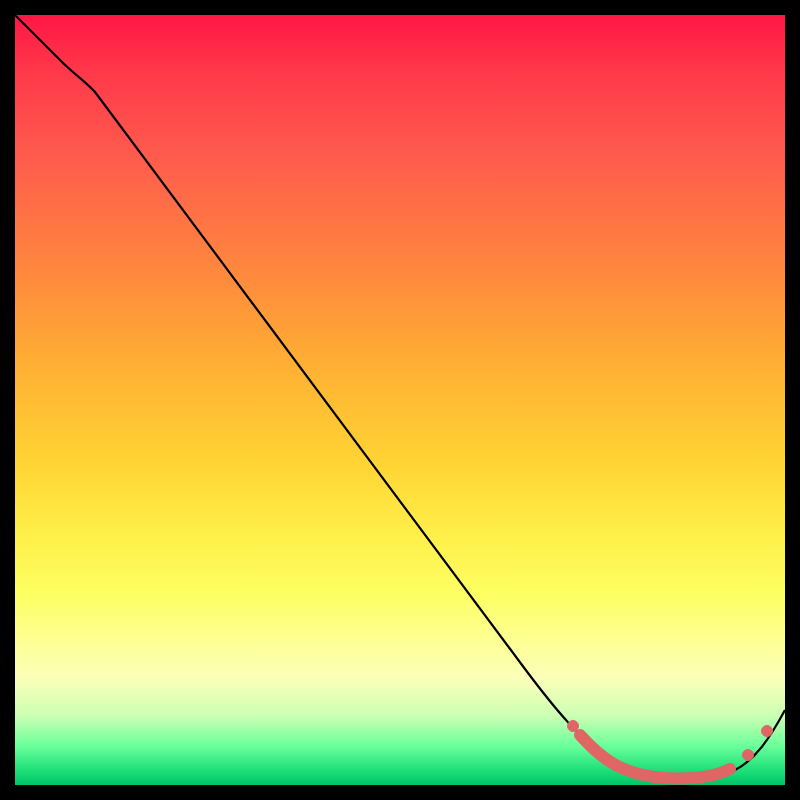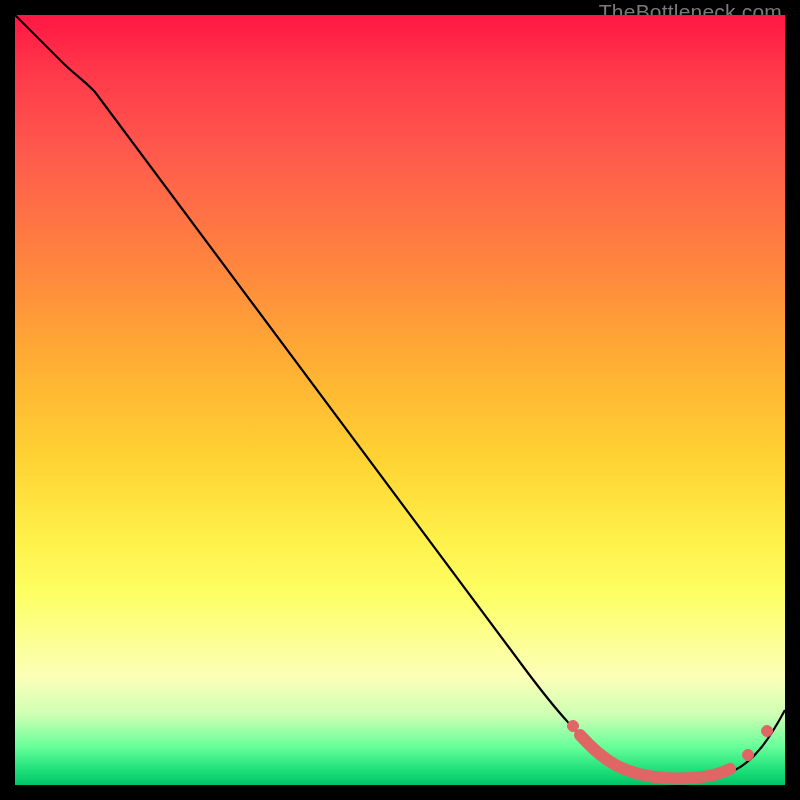--- a/index.html
+++ b/index.html
@@ -69,21 +69,20 @@
     stroke: #e06666;
     stroke-width: 12;
     stroke-linecap: round;
   }
 </style>
 </head>
 <body>
 
 <div class="stage">
 
-  <div class="watermark">TheBottleneck.com</div>
 
   <div class="plot">
 
     <svg width="770" height="770" viewBox="0 0 770 770">
 
       <path class="curve" d="M 0 0
                L 46 46
                C 60 60, 70 66, 80 77
                L 510 654
                C 540 694, 565 725, 600 748

